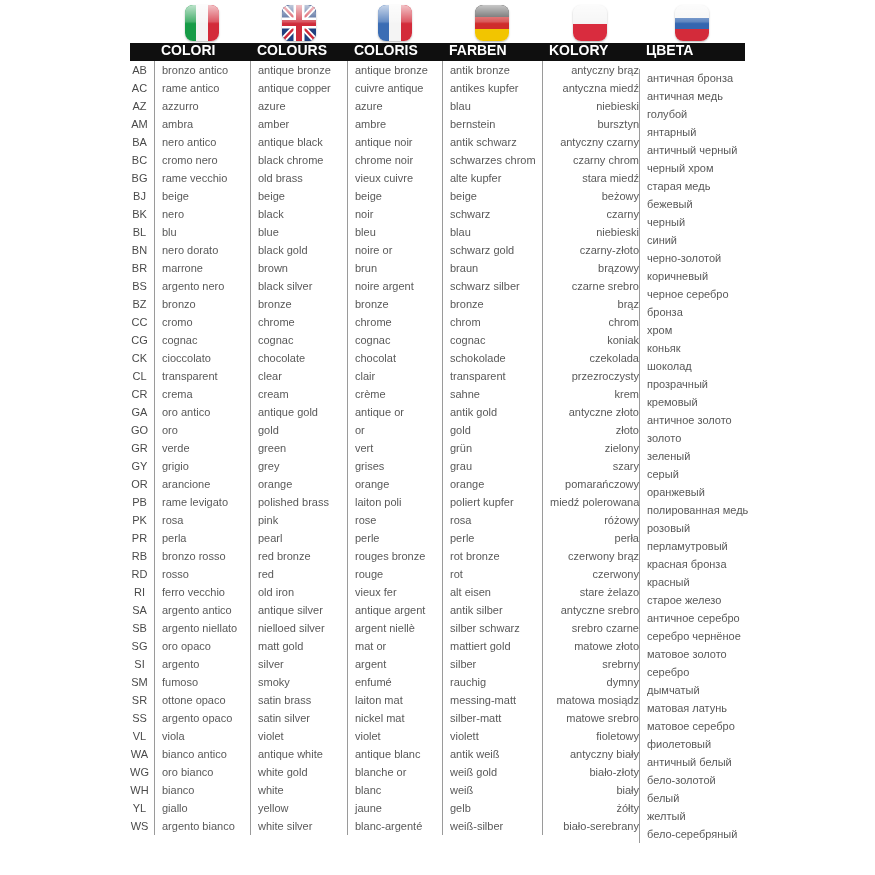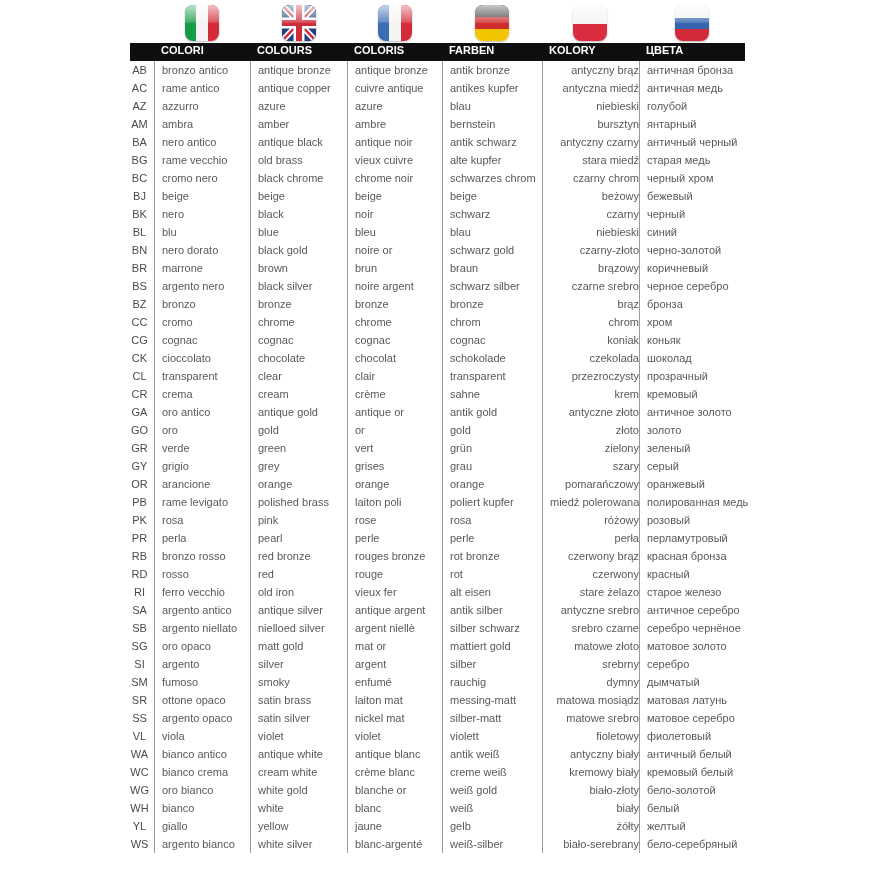--- a/index.html
+++ b/index.html
@@ -28,40 +28,40 @@
   .flag-poland {left:573px;background:linear-gradient(180deg,#f4f4f4 0 52%,#d92c3e 52% 100%);}
   .flag-russia {left:675px;background:linear-gradient(180deg,#f4f4f4 0 36%,#3466b0 36% 68%,#d32b3a 68% 100%);}
 
   
   .header-bar{
     position:absolute;left:130px;top:43px;width:615px;height:18px;
     background:#0f0f0f;display:flex;align-items:center;
   }
   .hcell{
     box-sizing:border-box;height:22px;line-height:18px;
-    color:#ffffff;font-size:11px;font-weight:bold;
+    color:#ffffff;font-size:14px;font-weight:bold;
     padding-left:7px;white-space:nowrap;overflow:hidden;
   }
   .h-code{width:24px;padding-left:0;}
   .h-it{width:96px;} .h-en{width:97px;} .h-fr{width:95px;}
   .h-de{width:100px;} .h-pl{width:97px;} .h-ru{width:106px;}
 
   
   .table-body{position:absolute;left:130px;top:61px;width:660px;}
   .row{display:flex;height:18px;}
   .cell{
     box-sizing:border-box;height:18px;line-height:18px;
     font-size:11px;color:#595959;white-space:nowrap;
   }
   .cell.code{
     width:24px;text-align:center;padding-right:5px;color:#4a4a4a;overflow:hidden;
   }
   .cell.lang{border-left:1px solid #9a9a9a;padding-left:7px;overflow:hidden;}
   .col-it{width:96px;} .col-en{width:97px;} .col-fr{width:95px;}
-  .col-de{width:100px;} .col-pl{width:97px;text-align:right;} .col-ru{width:146px;overflow:visible;}
+  .col-de{width:100px;} .col-pl{width:97px;text-align:right;} .col-ru{width:146px;overflow:visible;margin-top:8px;}
 </style>
 </head>
 <body>
 
 <div class="page">
 
   <span class="flag flag-italy"></span>
   <span class="flag flag-uk">
     <svg viewBox="0 0 34 36" preserveAspectRatio="none" aria-hidden="true">
       <rect width="34" height="36" fill="#20407f"></rect>
@@ -126,38 +126,38 @@
       <div class="row">
         <div class="cell code">BA</div>
         <div class="cell lang col-it">nero antico</div>
         <div class="cell lang col-en">antique black</div>
         <div class="cell lang col-fr">antique noir</div>
         <div class="cell lang col-de">antik schwarz</div>
         <div class="cell lang col-pl">antyczny czarny</div>
         <div class="cell lang col-ru">античный черный</div>
       </div>
       <div class="row">
+        <div class="cell code">BC</div>
+        <div class="cell lang col-it">cromo nero</div>
+        <div class="cell lang col-en">black chrome</div>
+        <div class="cell lang col-fr">chrome noir</div>
+        <div class="cell lang col-de">schwarzes chrom</div>
+        <div class="cell lang col-pl">czarny chrom</div>
+        <div class="cell lang col-ru">черный хром</div>
+      </div>
+      <div class="row">
         <div class="cell code">BG</div>
         <div class="cell lang col-it">rame vecchio</div>
         <div class="cell lang col-en">old brass</div>
         <div class="cell lang col-fr">vieux cuivre</div>
         <div class="cell lang col-de">alte kupfer</div>
         <div class="cell lang col-pl">stara miedź</div>
         <div class="cell lang col-ru">старая медь</div>
       </div>
       <div class="row">
-        <div class="cell code">BC</div>
-        <div class="cell lang col-it">cromo nero</div>
-        <div class="cell lang col-en">black chrome</div>
-        <div class="cell lang col-fr">chrome noir</div>
-        <div class="cell lang col-de">schwarzes chrom</div>
-        <div class="cell lang col-pl">czarny chrom</div>
-        <div class="cell lang col-ru">черный хром</div>
-      </div>
-      <div class="row">
         <div class="cell code">BJ</div>
         <div class="cell lang col-it">beige</div>
         <div class="cell lang col-en">beige</div>
         <div class="cell lang col-fr">beige</div>
         <div class="cell lang col-de">beige</div>
         <div class="cell lang col-pl">beżowy</div>
         <div class="cell lang col-ru">бежевый</div>
       </div>
       <div class="row">
         <div class="cell code">BK</div>
@@ -432,29 +432,20 @@
       <div class="row">
         <div class="cell code">WA</div>
         <div class="cell lang col-it">bianco antico</div>
         <div class="cell lang col-en">antique white</div>
         <div class="cell lang col-fr">antique blanc</div>
         <div class="cell lang col-de">antik weiß</div>
         <div class="cell lang col-pl">antyczny biały</div>
         <div class="cell lang col-ru">античный белый</div>
       </div>
       <div class="row">
-        <div class="cell code">WC</div>
-        <div class="cell lang col-it">bianco crema</div>
-        <div class="cell lang col-en">cream white</div>
-        <div class="cell lang col-fr">crème blanc</div>
-        <div class="cell lang col-de">creme weiß</div>
-        <div class="cell lang col-pl">kremowy biały</div>
-        <div class="cell lang col-ru">кремовый белый</div>
-      </div>
-      <div class="row">
         <div class="cell code">WG</div>
         <div class="cell lang col-it">oro bianco</div>
         <div class="cell lang col-en">white gold</div>
         <div class="cell lang col-fr">blanche or</div>
         <div class="cell lang col-de">weiß gold</div>
         <div class="cell lang col-pl">biało-złoty</div>
         <div class="cell lang col-ru">бело-золотой</div>
       </div>
       <div class="row">
         <div class="cell code">WH</div>

